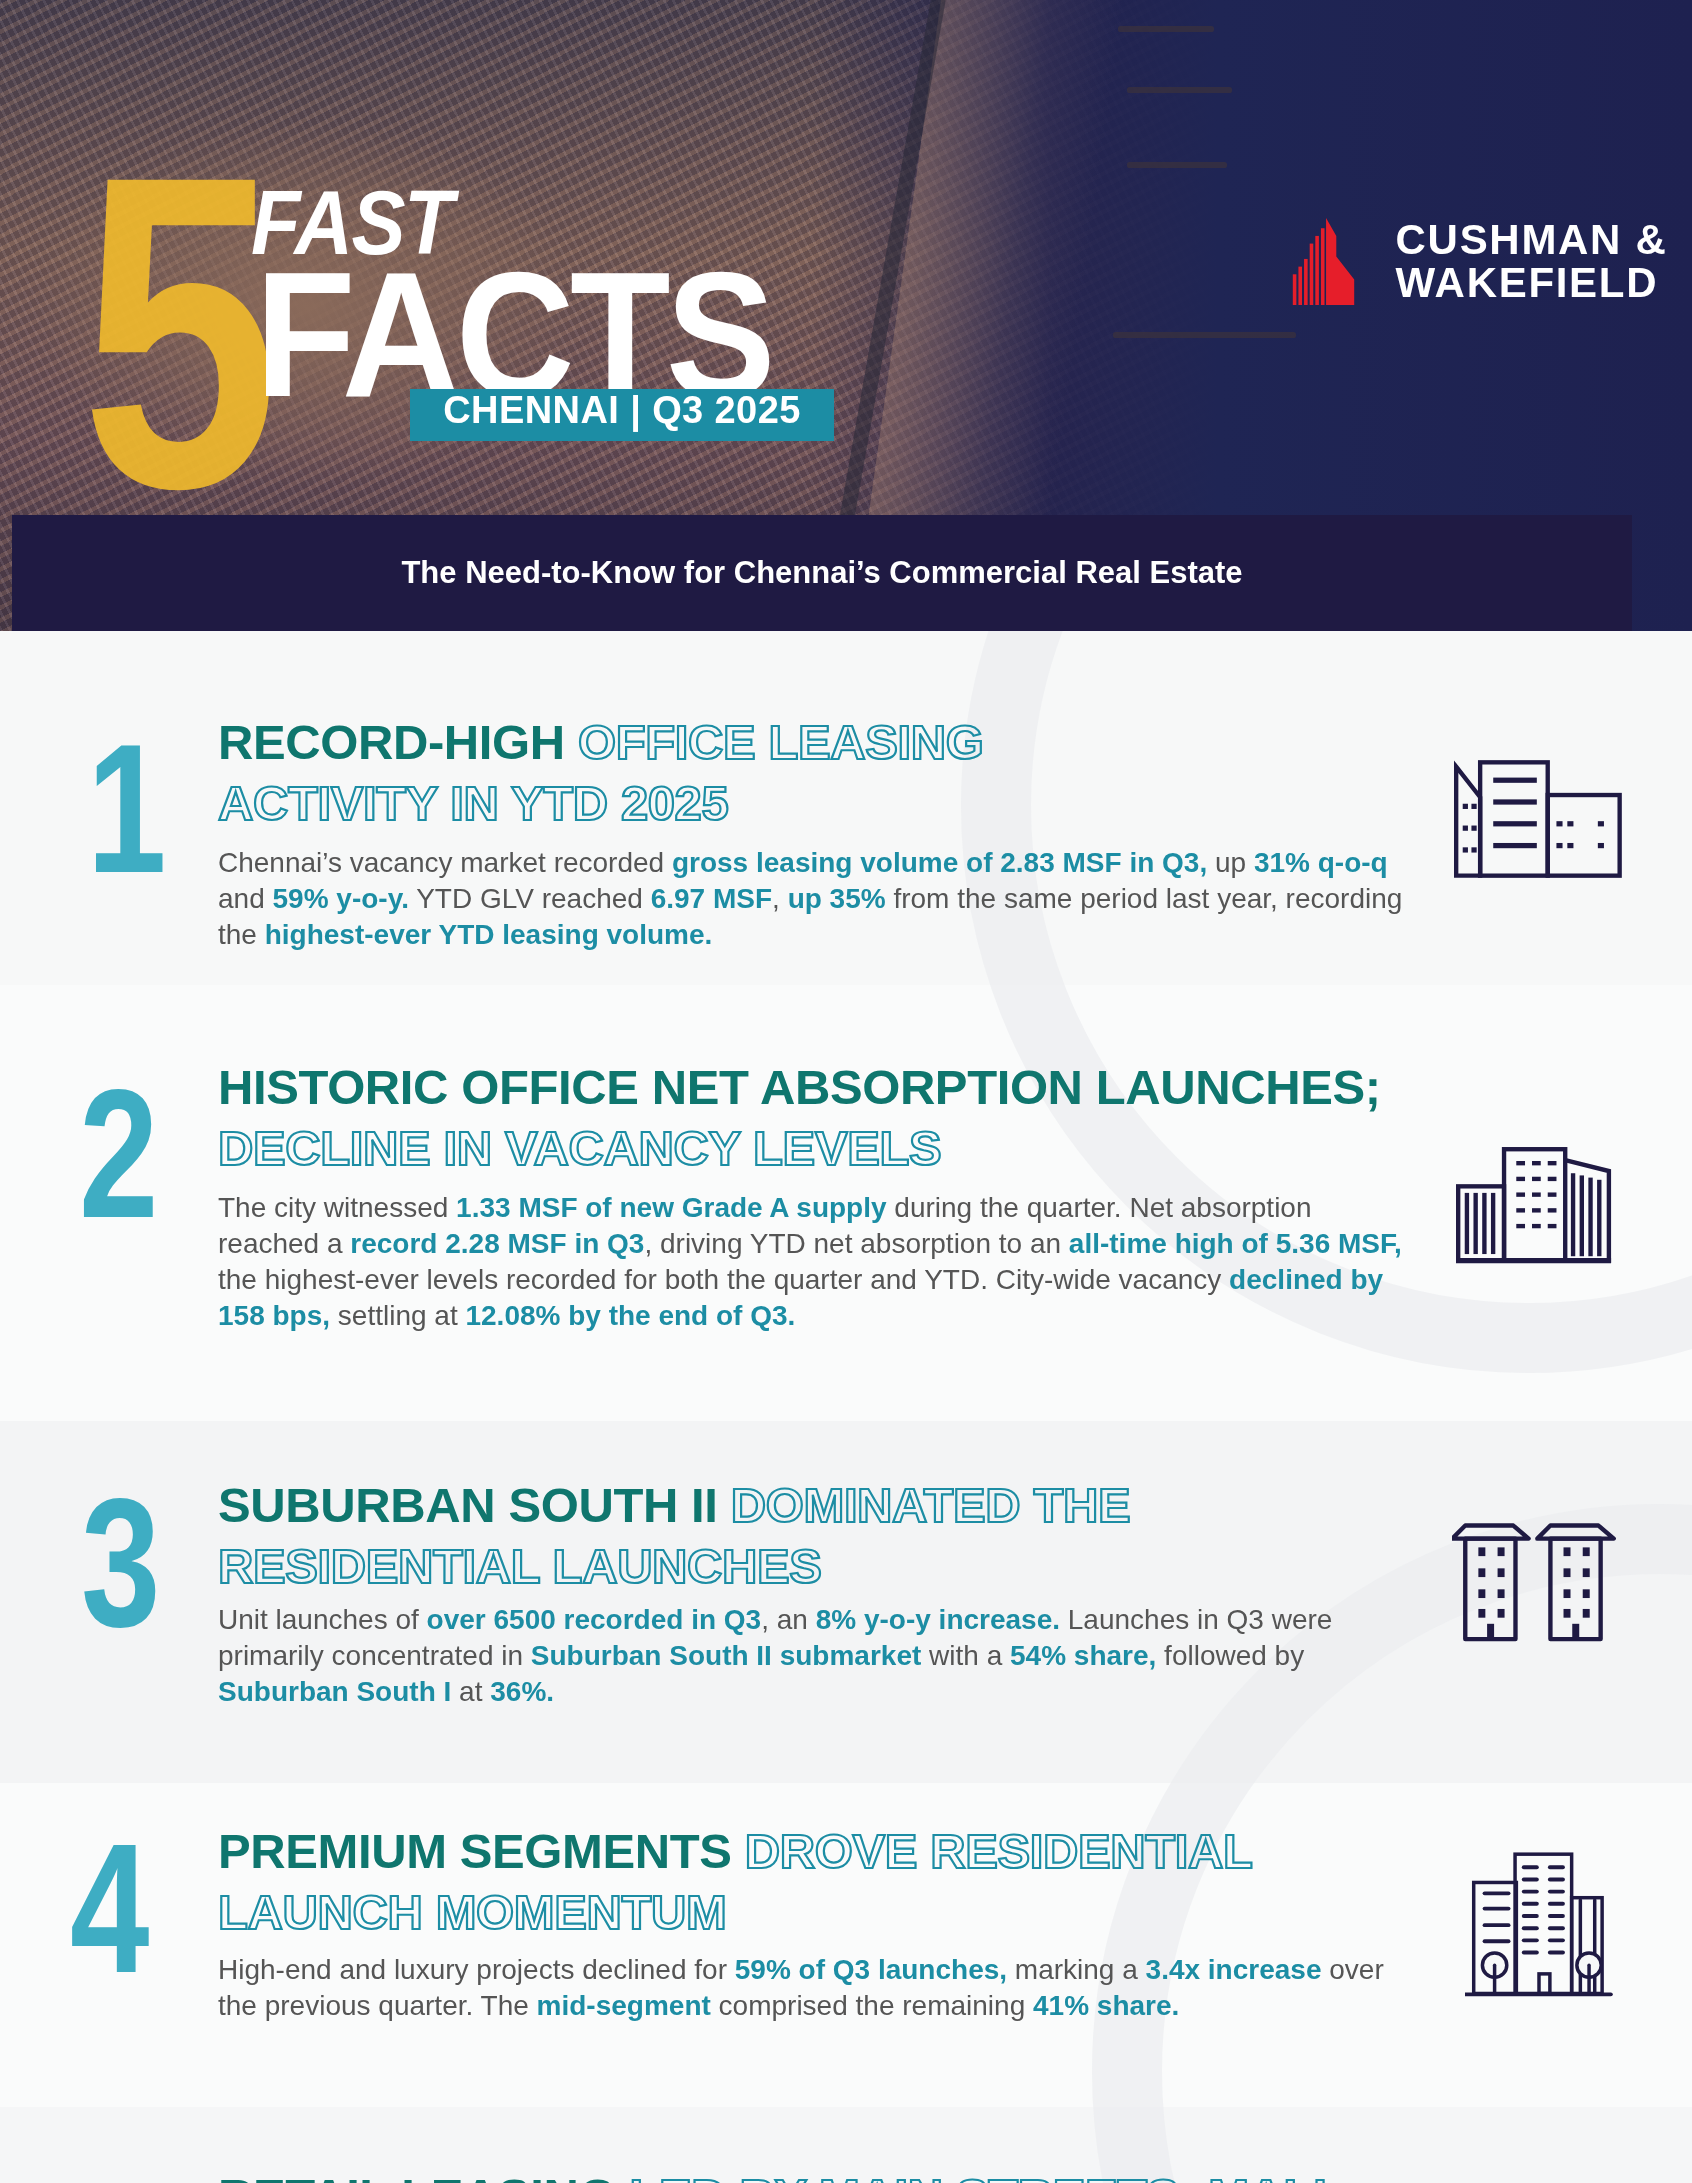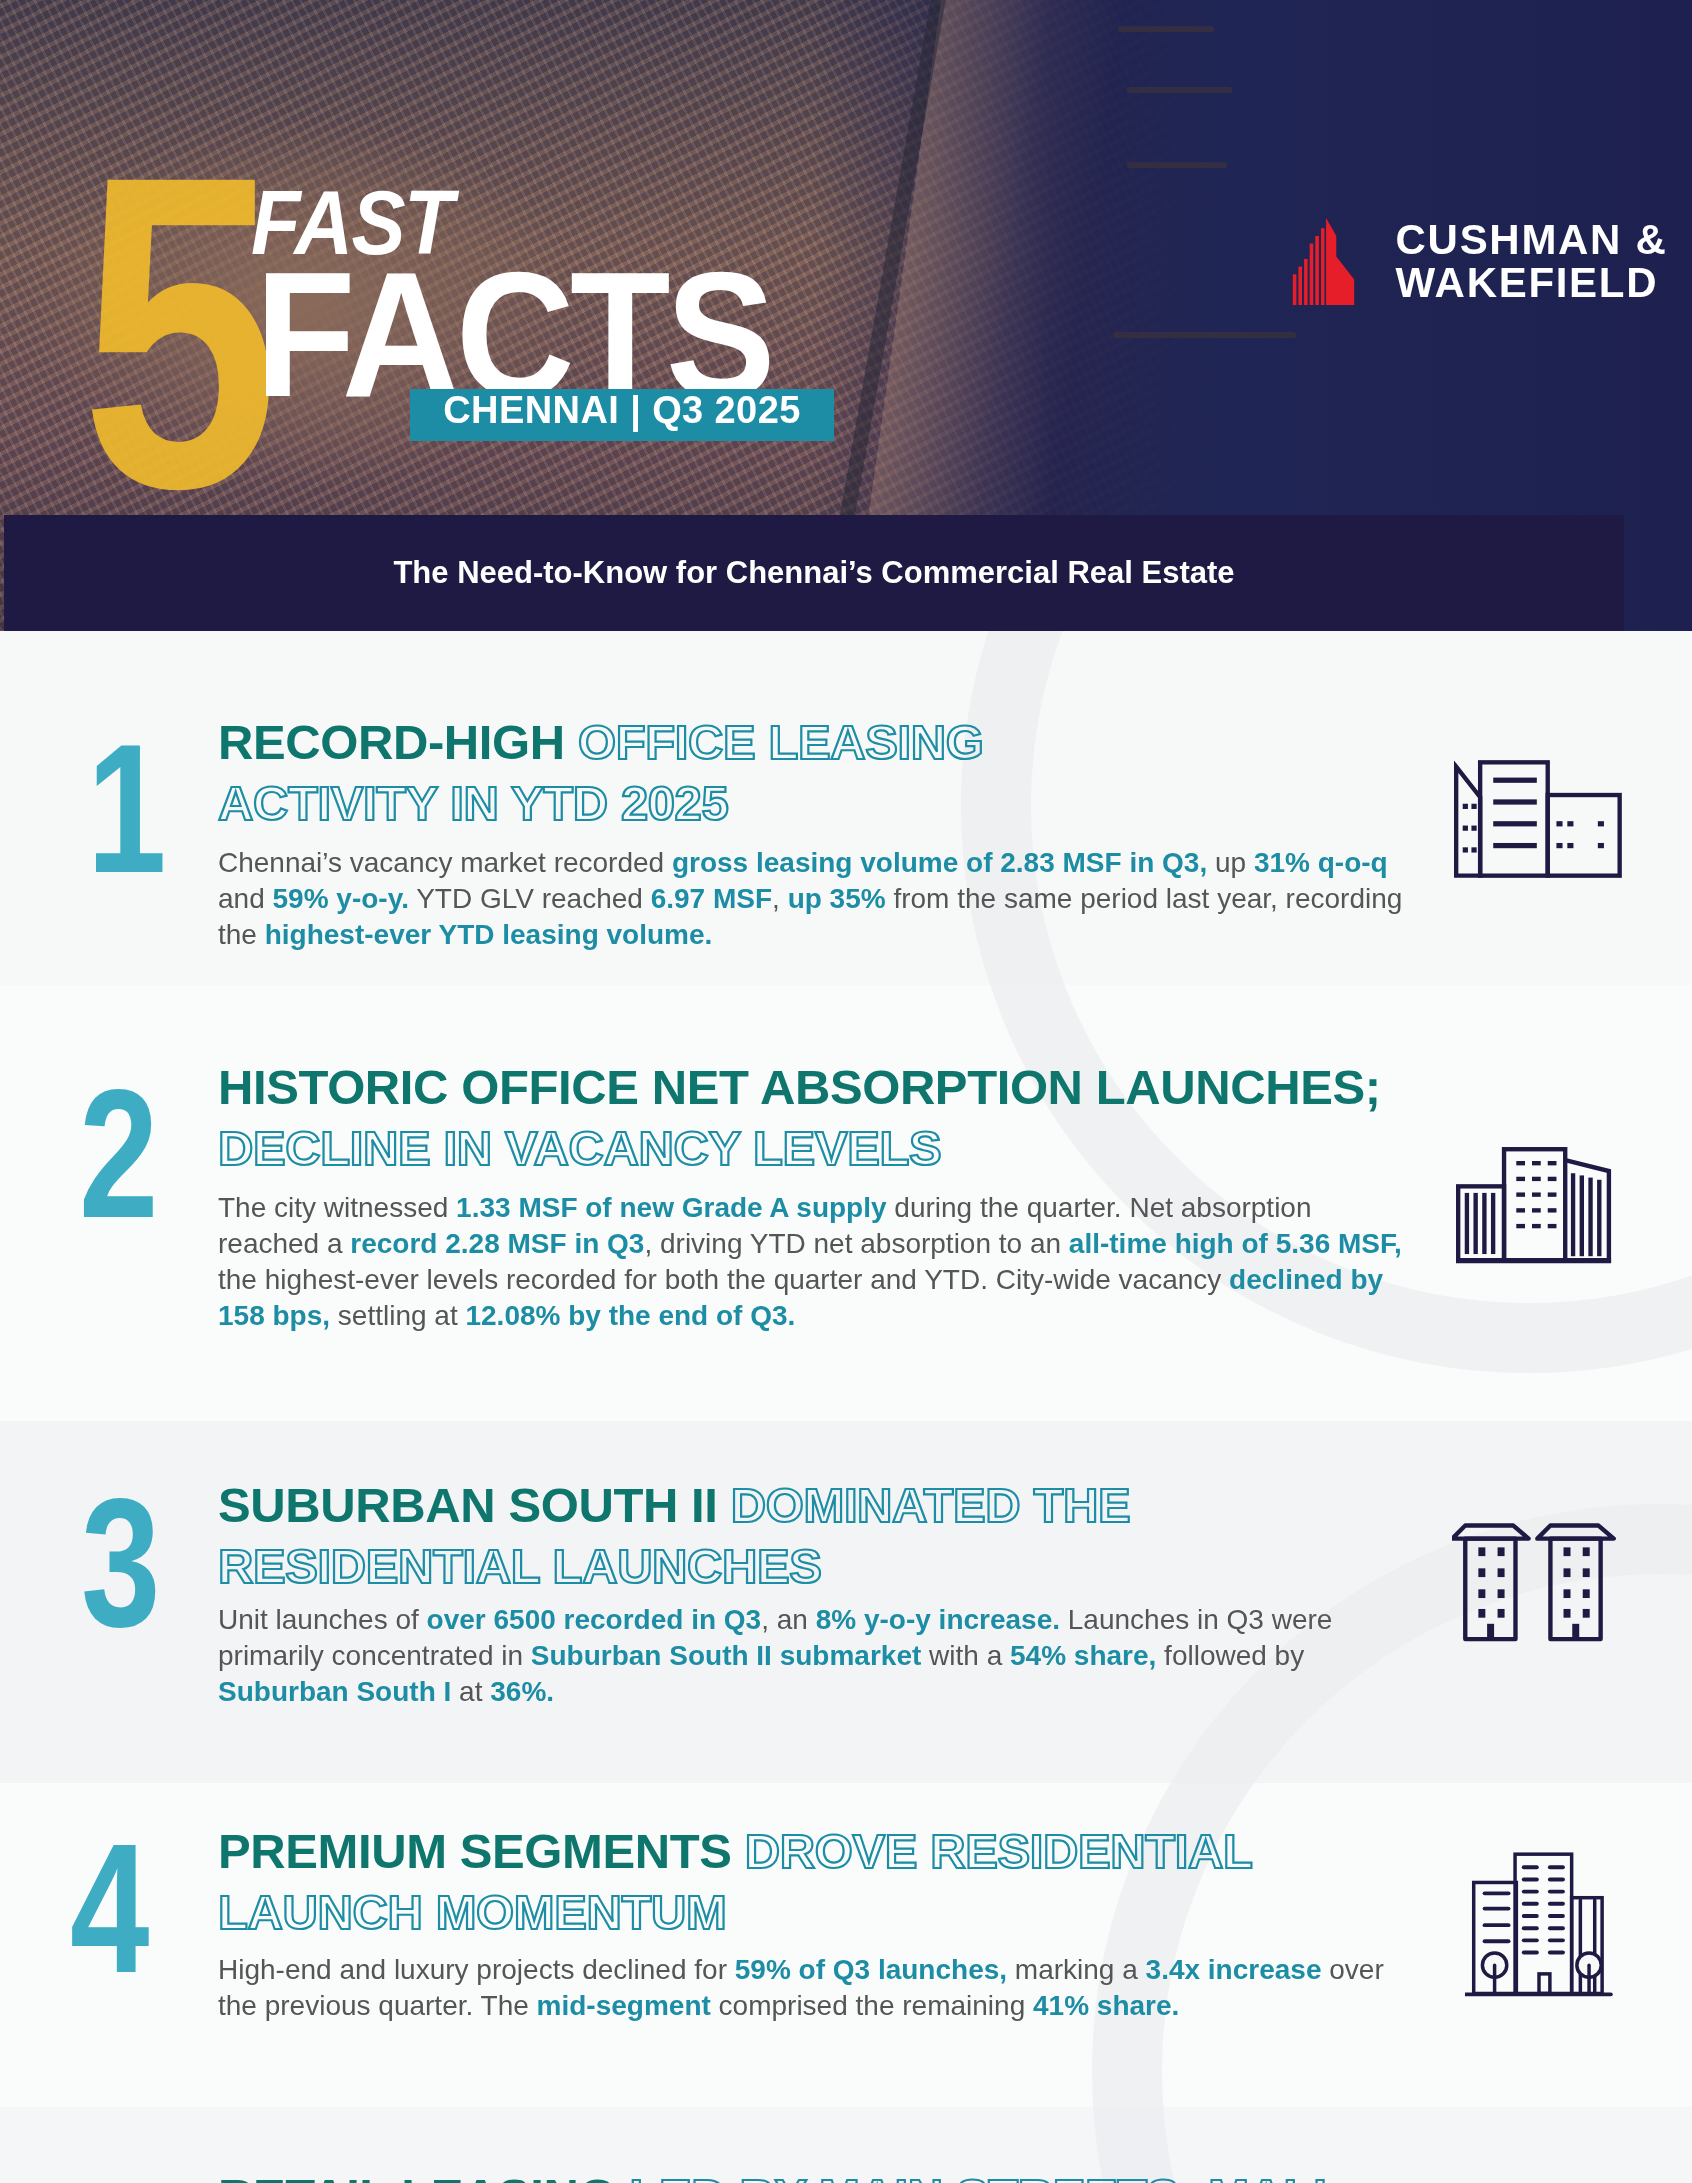--- a/index.html
+++ b/index.html
@@ -30,21 +30,21 @@
   .facts { position:absolute; left:255px; top:245px; font-size:179px; font-weight:700; color:#fff;
     letter-spacing:-5.2px; line-height:1; transform:scaleX(0.92); transform-origin:left top; }
   .city-tag { position:absolute; left:410px; top:389px; width:424px; height:52px; background:#1c8da4;
     display:flex; align-items:flex-start; justify-content:center; }
   .city-tag span { color:#fff; font-weight:700; font-size:38px; letter-spacing:0.4px; }
 
   .logo { position:absolute; left:1271px; top:218px; display:flex; align-items:center; }
   .logo svg { width:105px; height:87px; }
   .logo .logo-text { margin-left:19.6px; color:#fff; font-weight:700; font-size:42px; line-height:1.02; letter-spacing:1.7px; }
 
-  .tagline-band { position:absolute; left:4px; top:515px; width:1620px; height:116px; background:#1f1a43;
+  .tagline-band { position:absolute; left:12px; top:515px; width:1620px; height:116px; background:#1f1a43;
     display:flex; align-items:center; justify-content:center; }
   .tagline-band span { color:#fff; font-weight:700; font-size:31px; }
 
   
   .content-bg { position:absolute; left:0; top:631px; width:1692px; height:2098px; background:#fafbfb; overflow:hidden; }
   .band { position:absolute; left:0; width:1692px; background:#f3f4f5; }
   .swoosh { position:absolute; width:1135px; height:1135px; border-radius:50%;
     border:70px solid rgba(235,237,240,0.7); }
 
   

